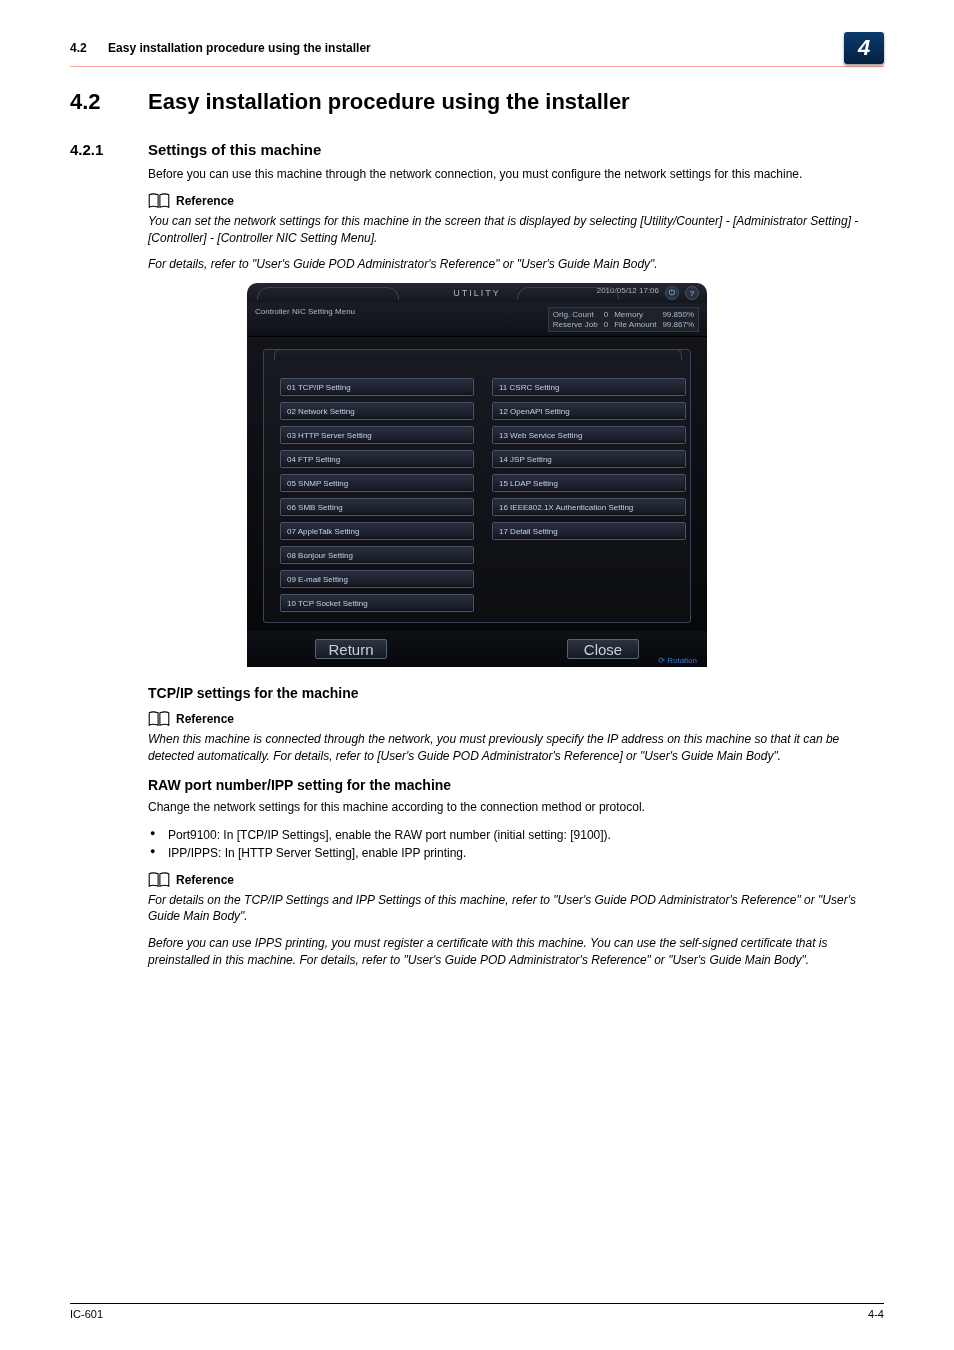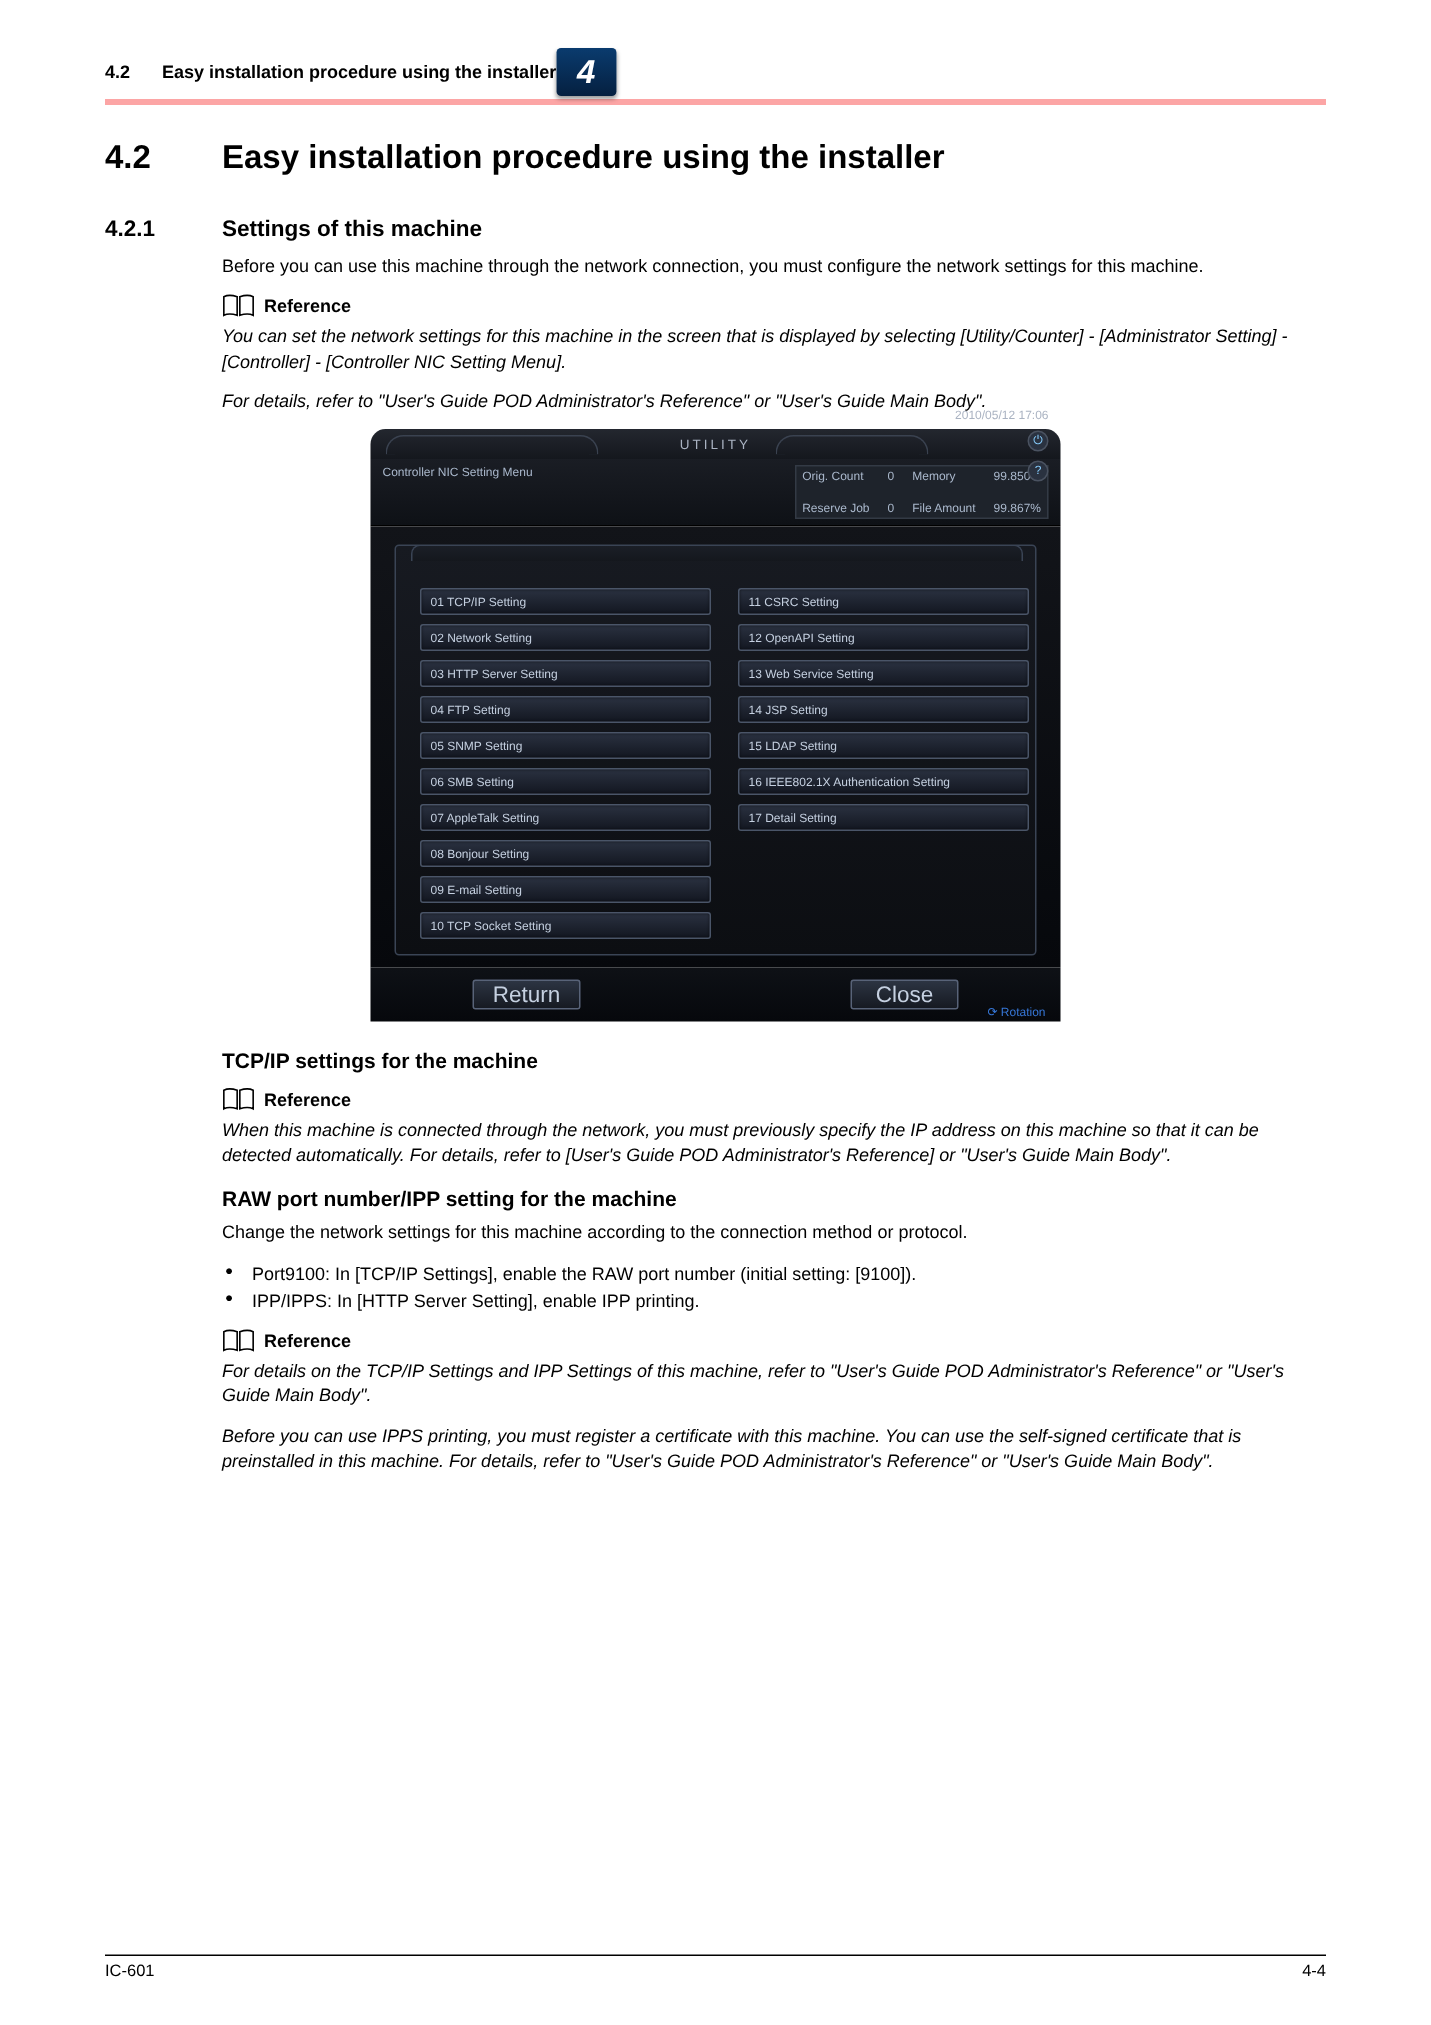--- a/index.html
+++ b/index.html
@@ -12,22 +12,22 @@
 .page {
   width: 954px;
   height: 1350px;
   position: relative;
   box-sizing: border-box;
   padding: 32px 70px 0 70px;
 }
 .header {
   display: flex;
   align-items: center;
-  justify-content: flex-start;
-  border-bottom: 4px solid #fca5a5;
+  justify-content: space-between;
+  border-bottom: 1px solid #fca5a5;
   padding-bottom: 2px;
   margin-bottom: 22px;
 }
 .header .left {
   font-size: 12px;
   font-weight: bold;
 }
 .header .left .secnum { margin-right: 18px; }
 .badge {
   width: 40px; height: 32px;
@@ -126,22 +126,22 @@
   width:100px; height:12px;
   border:1px solid #3a4250;
   border-bottom:none;
   border-top-left-radius:12px; border-top-right-radius:12px;
 }
 .ui-titlebar .center {
   position:absolute; left:50%; transform:translateX(-50%);
   font-size:9px; letter-spacing:2px; color:#aab3c2;
 }
 .ui-titlebar .right {
-  margin-left:auto; display:flex; align-items:flex-end; gap:6px;
-  font-size:8px; color:#aab3c2;flex-direction:column;
+  margin-left:auto; display:flex; align-items:flex-start; gap:6px;
+  font-size:8px; color:#aab3c2;
 }
 .ui-titlebar .circle {
   width:12px; height:12px; border-radius:50%;
   background:#2a3240; border:1px solid #4a5260;
   display:flex; align-items:center; justify-content:center;
   color:#88cfff; font-size:8px;
 }
 .ui-topstrip {
   background:linear-gradient(#1a1d24,#0e1116);
   display:flex; padding:4px 8px;
@@ -149,21 +149,20 @@
 }
 .ui-topstrip .label { flex:1; color:#aab8cc; }
 .ui-topstrip .grid {
   display:grid;
   grid-template-columns:auto auto auto auto;
   column-gap:6px; row-gap:1px;
   color:#aab8cc;
   background:#1e232b;
   padding:2px 4px;
   border:1px solid #333a45;
-  gap:12px;
 }
 .ui-mainarea {
   background:linear-gradient(#121419,#06080c);
   padding:12px 16px 8px 16px;
 }
 .ui-frame {
   border:1px solid #3a4455;
   border-radius:3px;
   padding:28px 4px 10px 16px;
   background:linear-gradient(#171a21,#0c0e12);

